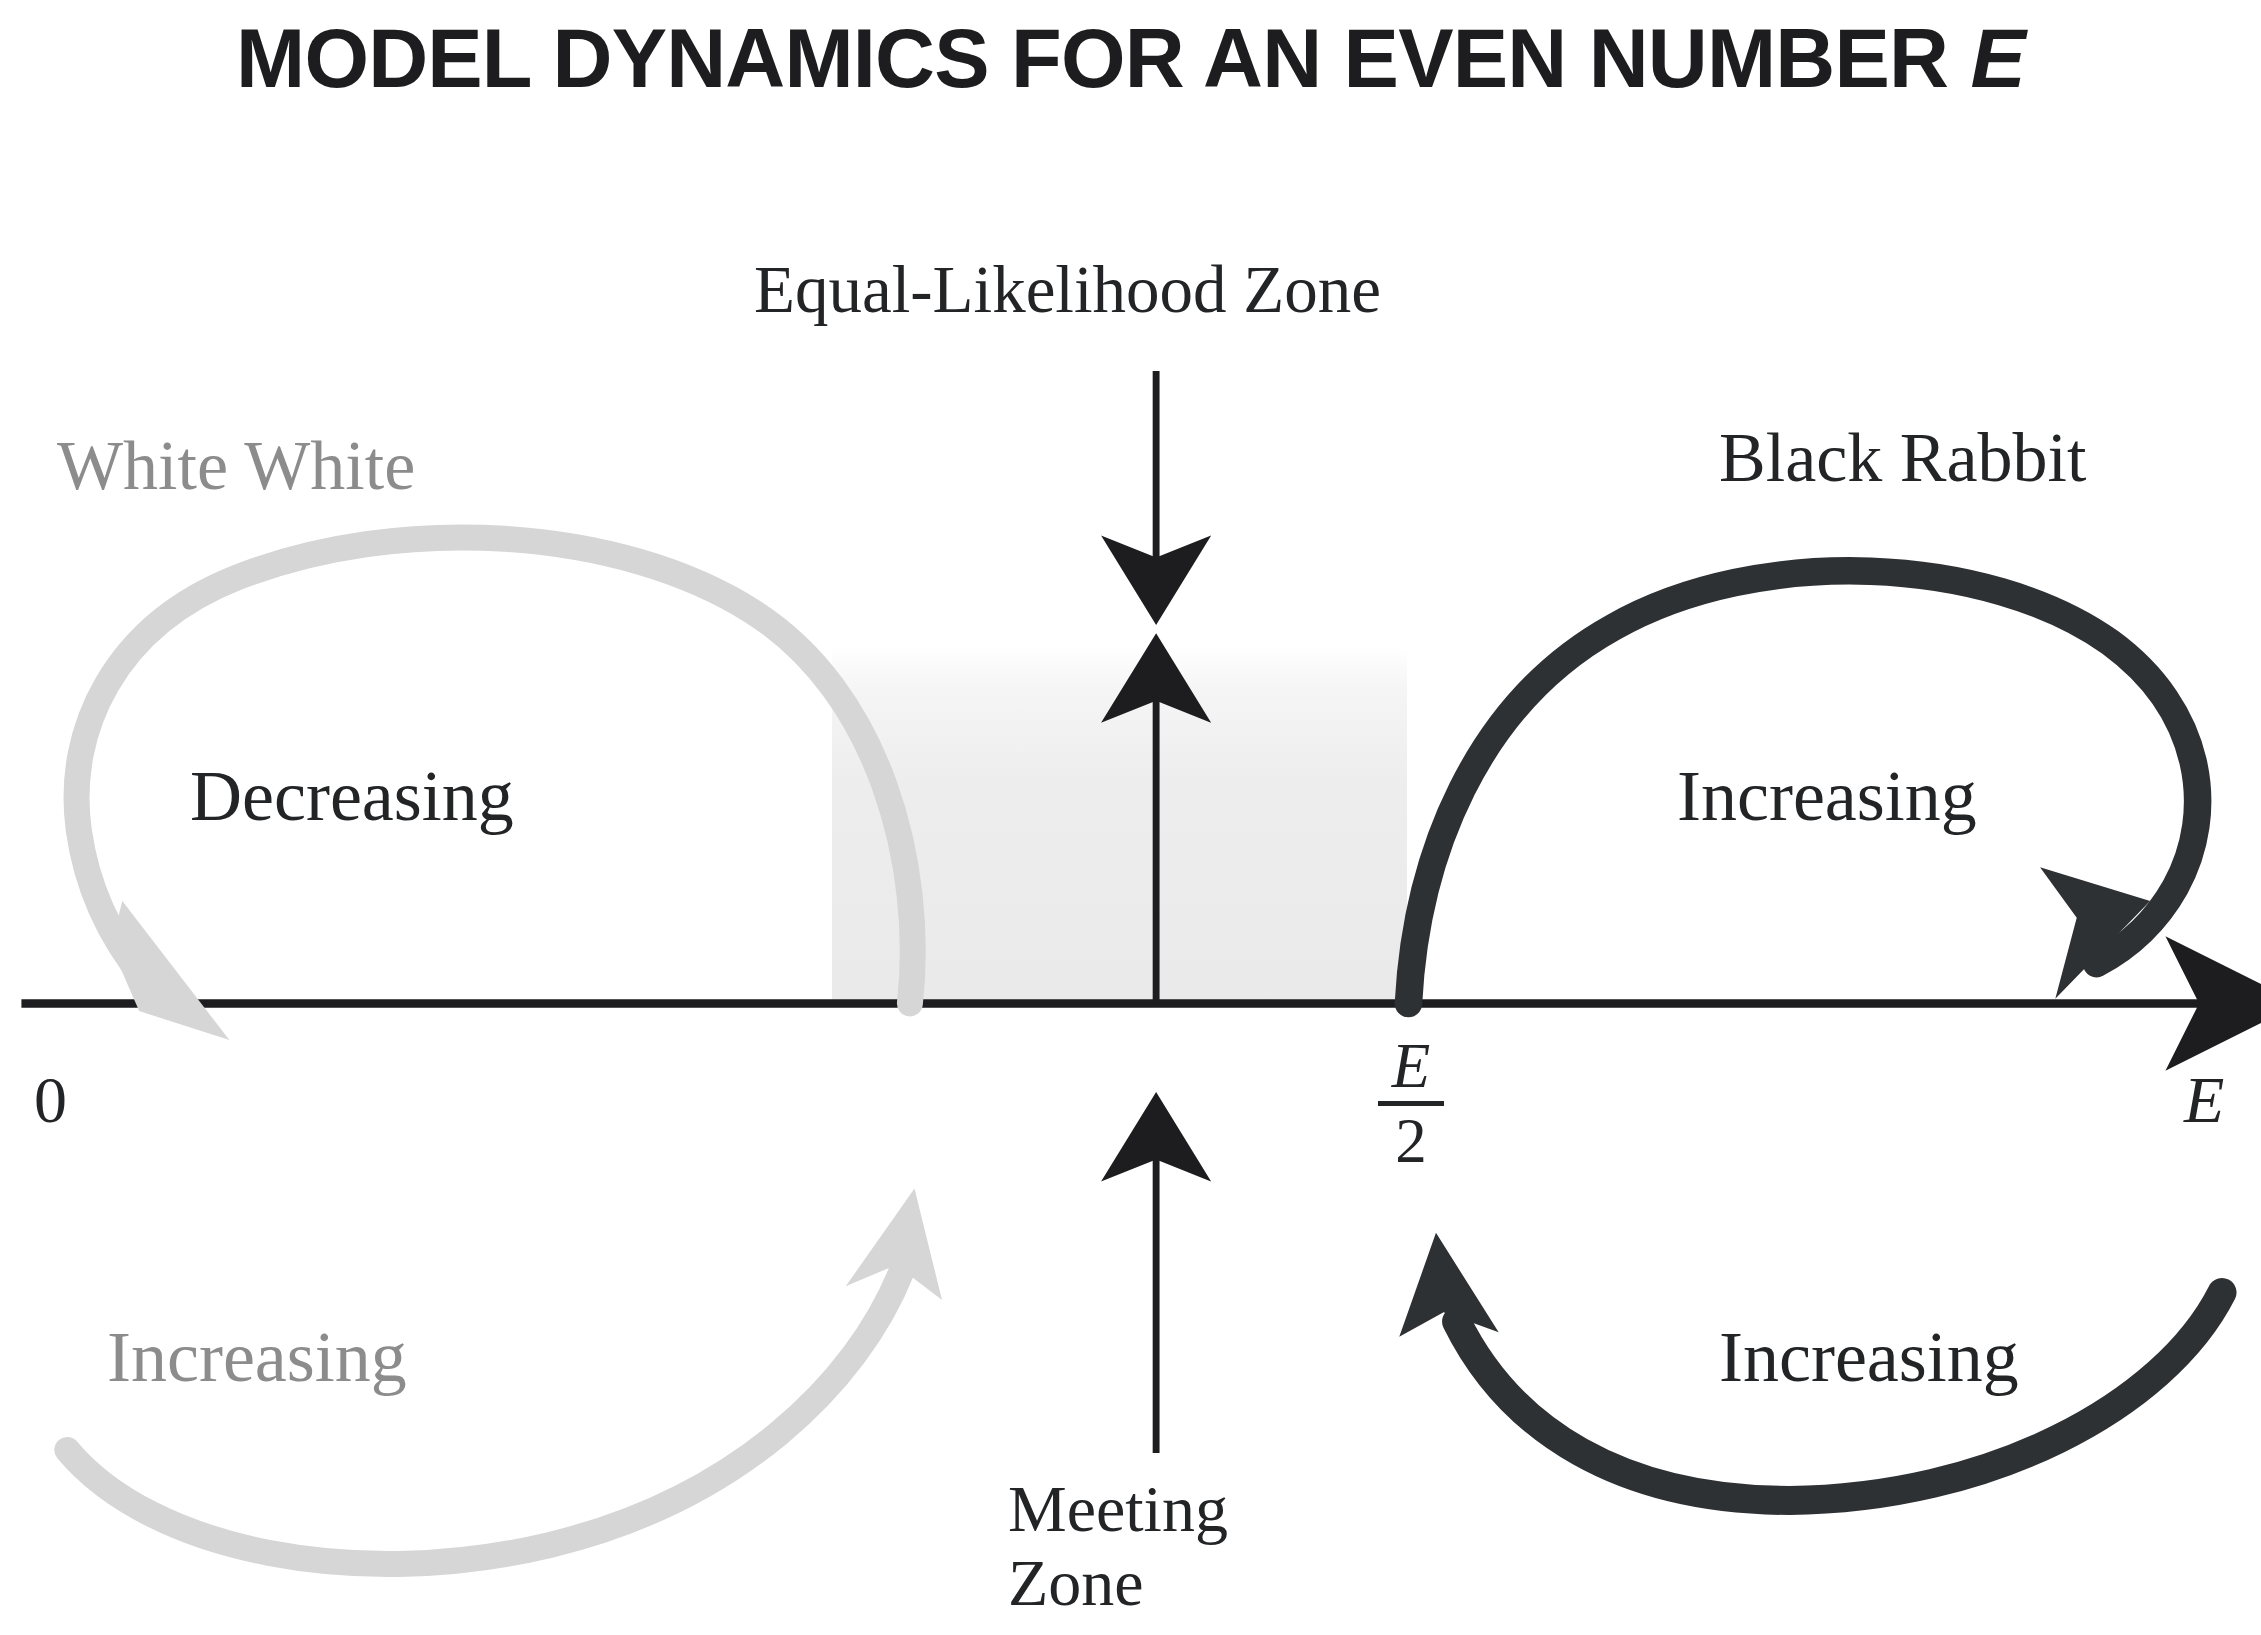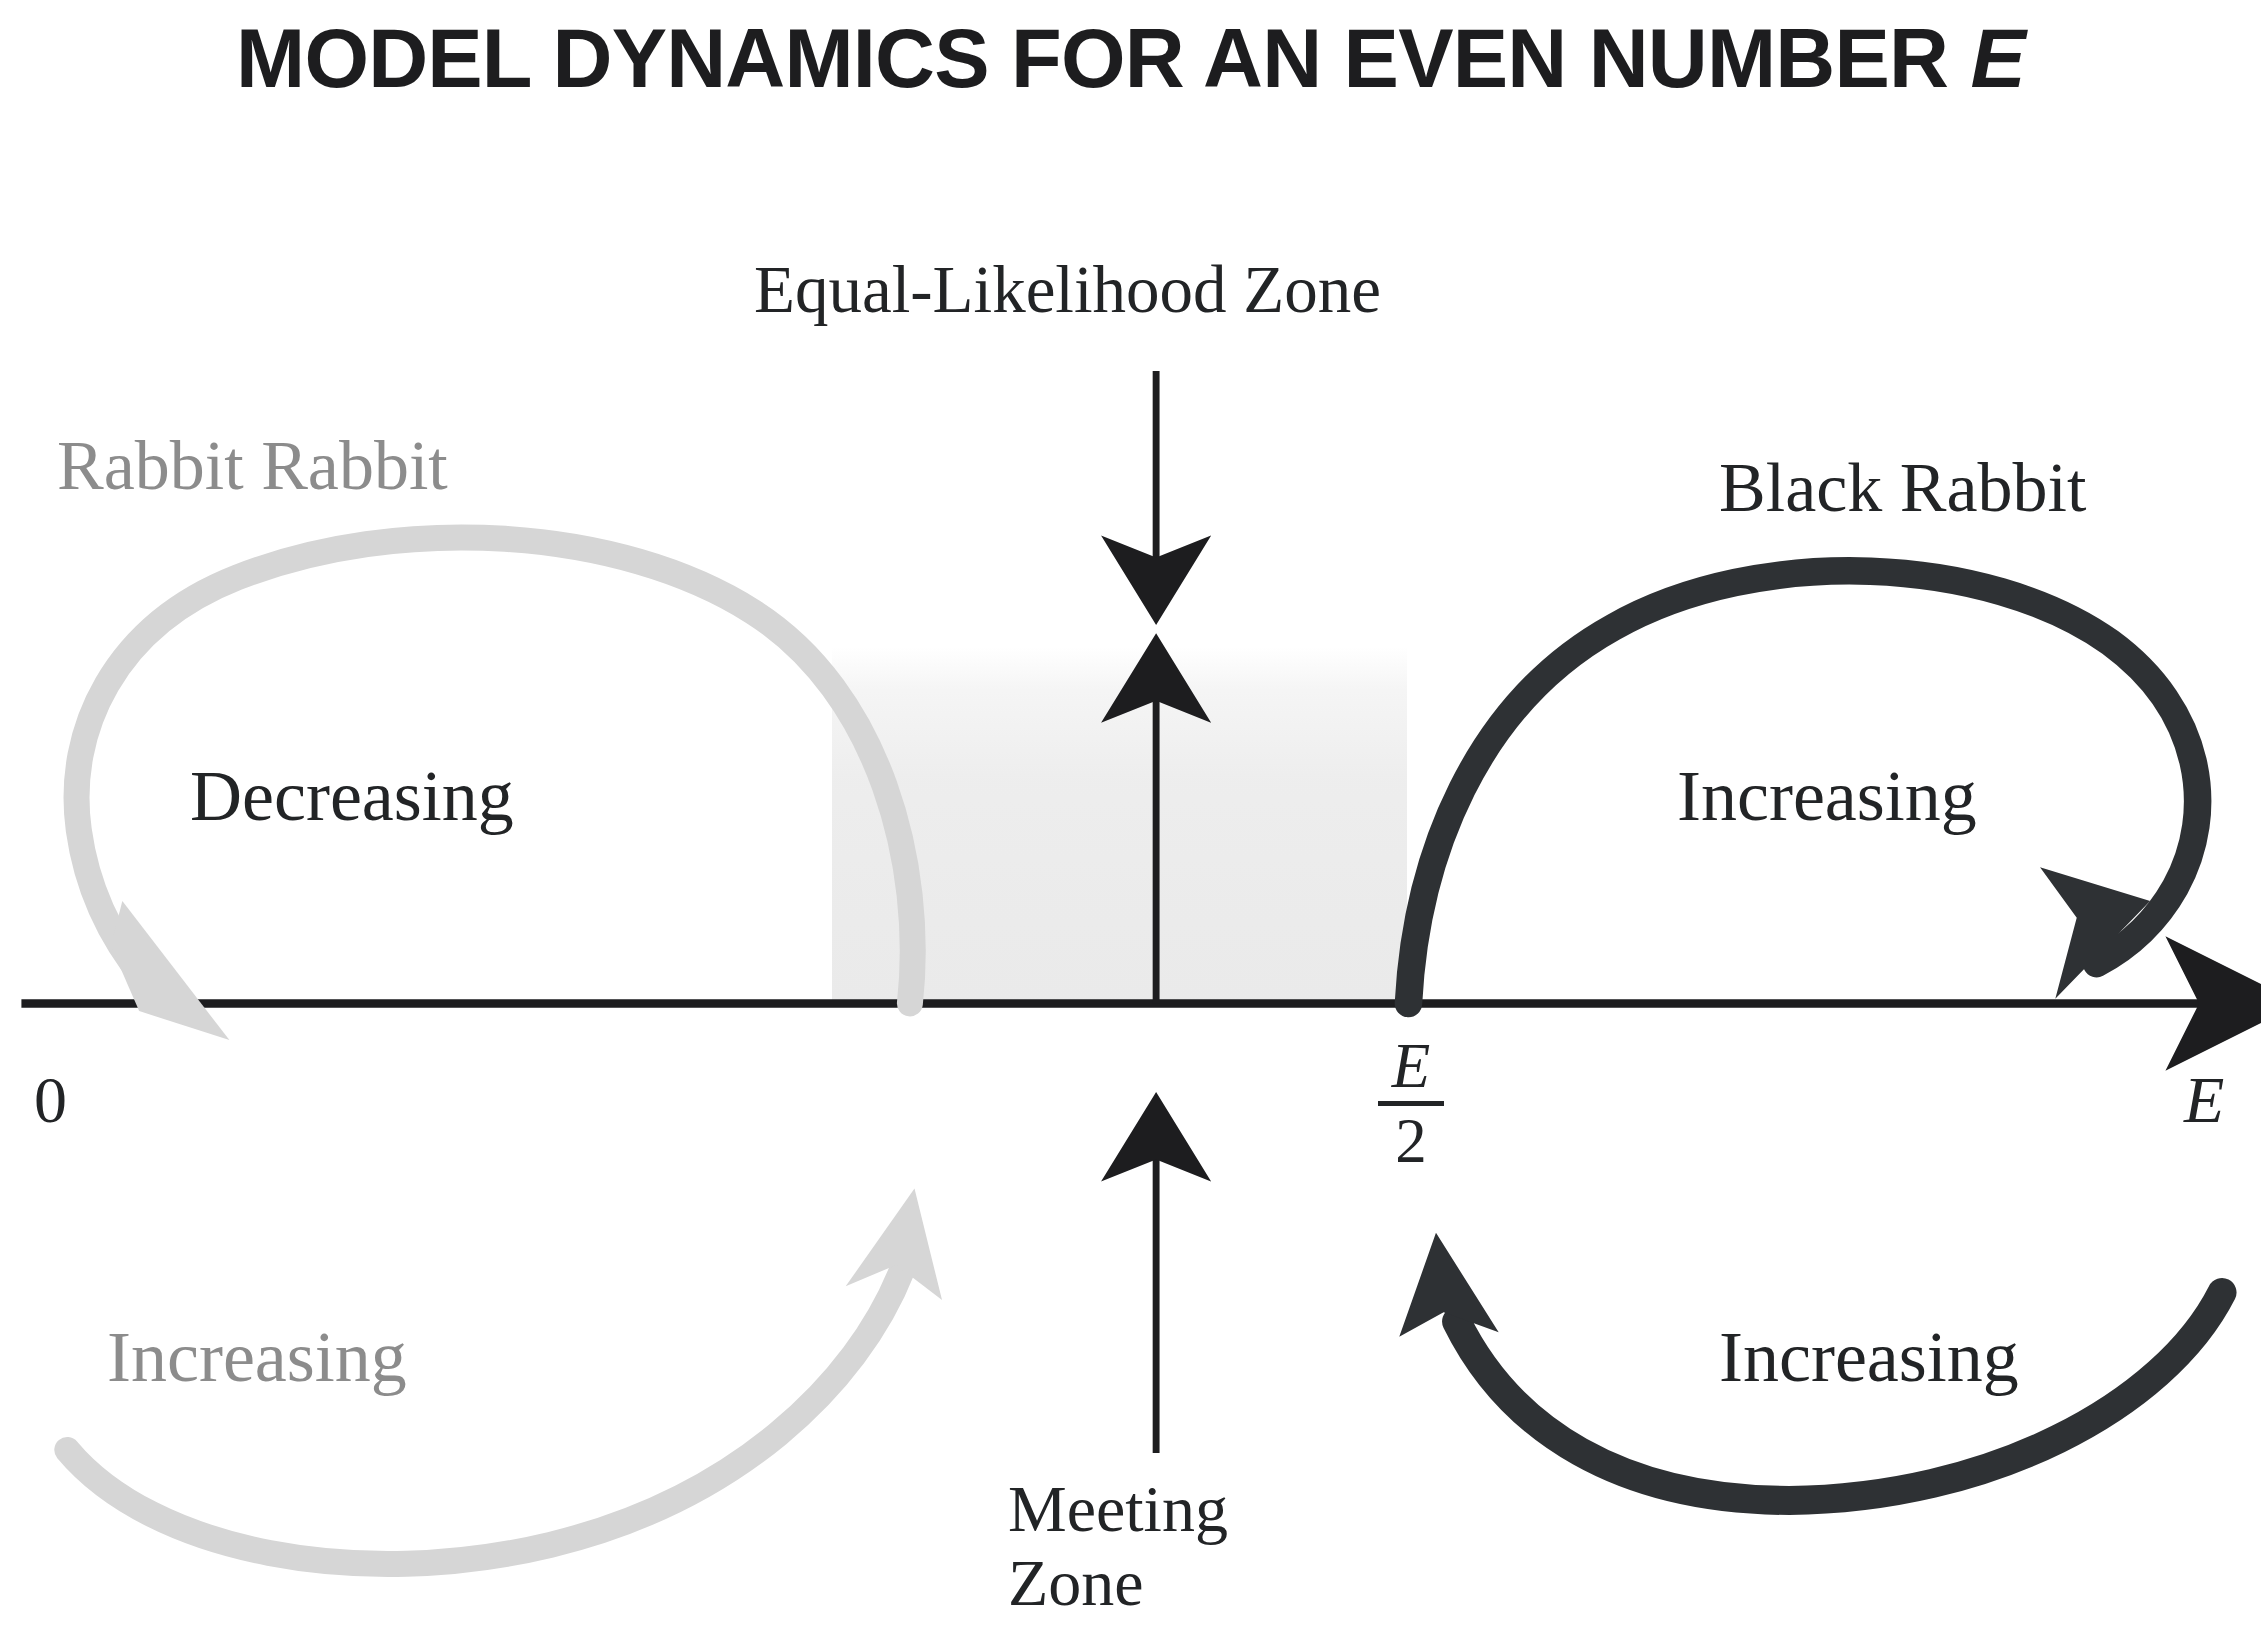--- a/index.html
+++ b/index.html
@@ -44,21 +44,20 @@
   .lbl-dark   { color: #222426; }
   .lbl-gray   { color: #8c8c8c; }
 
   #lbl-white-rabbit {
     left: 57px; top: 427px;
     font-size: 70px;
   }
   #lbl-black-rabbit {
     left: 1719px; top: 419px;
     font-size: 70px;
-    margin-top: 30px;
   }
   #lbl-zone {
     left: 754px; top: 252px;
     font-size: 67px;
   }
   #lbl-decreasing {
     left: 190px; top: 756px;
     font-size: 72px;
   }
   #lbl-increasing-left {
@@ -194,21 +193,21 @@
 
     <g>
       <path d="M 2906 1690
                C 2830 1840, 2600 1960, 2340 1962
                C 2120 1962, 1975 1870, 1905 1728" fill="none" stroke="#2e3134" stroke-width="38" stroke-linecap="round"></path>
       <path d="M 1878 1612 L 1960 1742 L 1888 1716 L 1830 1748 Z" fill="#2e3134"></path>
     </g>
 
   </svg>
 
-  <div class="lbl lbl-gray" id="lbl-white-rabbit">Rabbit Rabbit</div>
+  <div class="lbl lbl-gray" id="lbl-white-rabbit">White White</div>
 
   <div class="lbl lbl-dark" id="lbl-black-rabbit">Black Rabbit</div>
 
   <div class="lbl lbl-dark" id="lbl-zone">Equal-Likelihood Zone</div>
 
   <div class="lbl lbl-dark" id="lbl-decreasing">Decreasing</div>
 
   <div class="lbl lbl-gray" id="lbl-increasing-left">Increasing</div>
 
   <div class="lbl lbl-dark" id="lbl-increasing-upper-right">Increasing</div>

